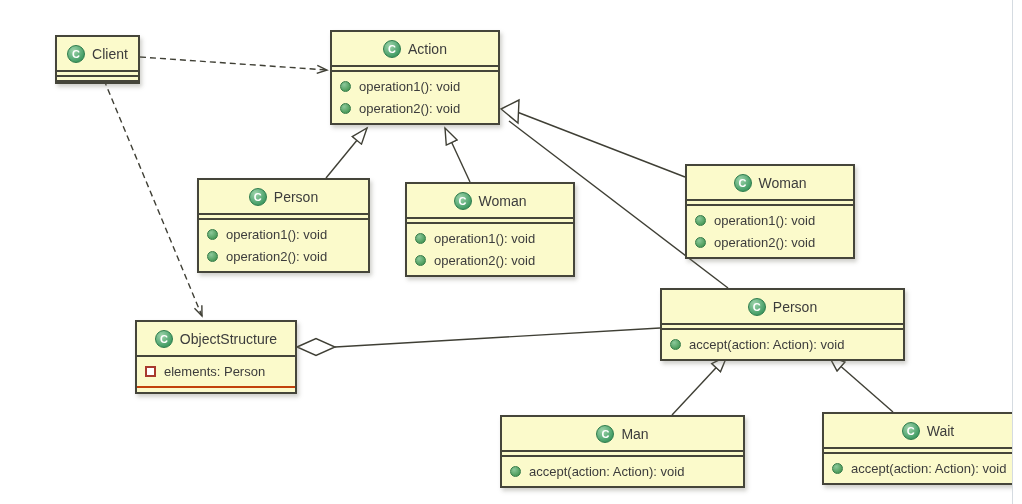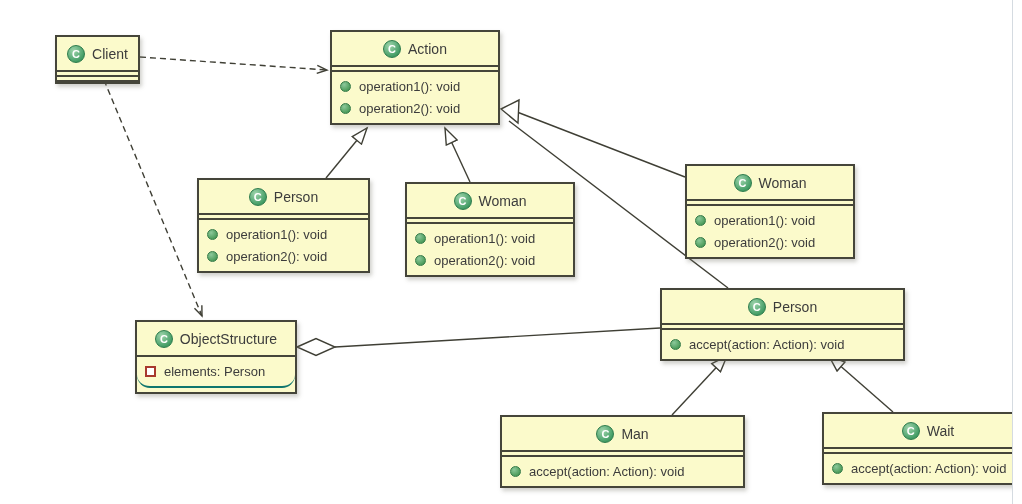--- a/index.html
+++ b/index.html
@@ -165,21 +165,21 @@
         <span>accept(action: Action): void</span>
       </div>
     </div>
   </div>
 
   <div class="uml-class" style="left:135px;top:320px;width:162px">
     <div class="uml-title">
       <span class="cicon">C</span>
       <span>ObjectStructure</span>
     </div>
-    <div class="uml-members" style="border-bottom:2px solid #0f766e;border-radius:13px;">
+    <div class="uml-members" style="border-bottom:2px solid #c2410c;">
       <div class="uml-row">
         <span class="sq"></span>
         <span>elements: Person</span>
       </div>
     </div>
     <div class="uml-empty" style="border-bottom:none;height:4px;"></div>
   </div>
 
   <div class="uml-class" style="left:500px;top:415px;width:245px">
     <div class="uml-title">

